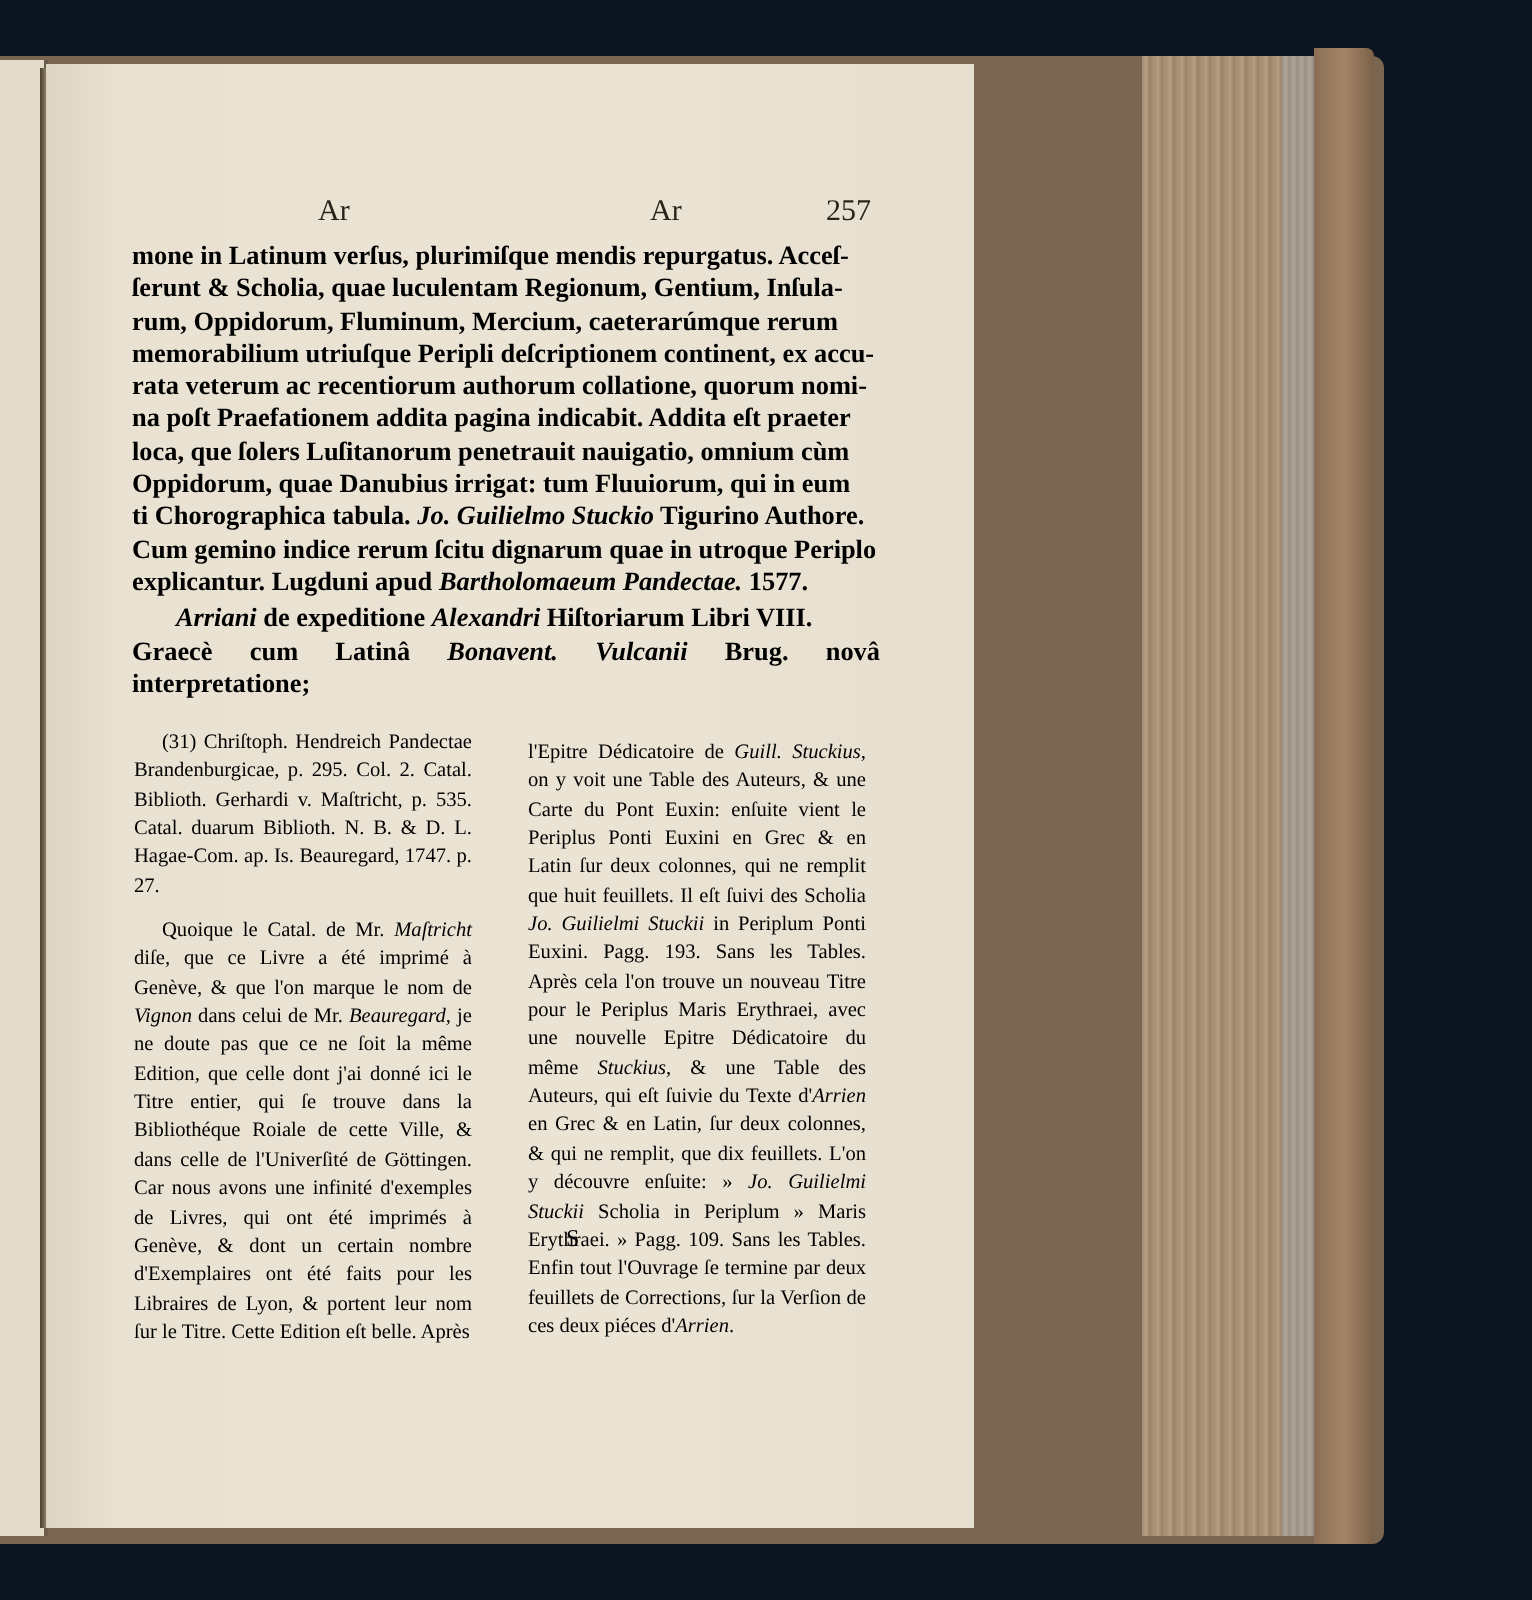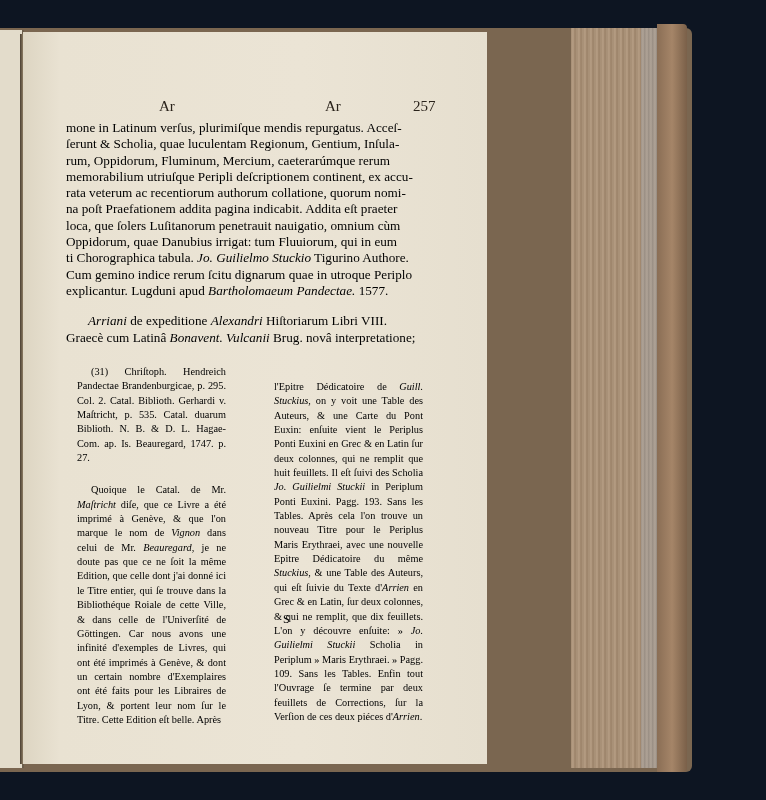--- a/index.html
+++ b/index.html
@@ -44,31 +44,31 @@
     position:absolute; top:66px; left:0; width:548px; height:24px;
     font-size:15px;
   }
   .rh-left { position:absolute; left:136px; top:0; }
   .rh-center { position:absolute; left:302px; top:0; }
   .rh-num { position:absolute; left:390px; top:0; font-size:15px; }
   .main-text {
     position:absolute; left:66px; top:120px; width:374px;
     font-size:13.2px; line-height:16.3px; text-align:justify;
   }
-  .main-text p { margin:0; }
-  .main-text .indent { text-indent:22px; margin-top:14px; }
+  .main-text p { margin:0;font-weight:bold; }
+  .main-text .indent { text-indent:22px; margin-top:2px; }
   .main-text .right { text-align:right; }
   i { font-style:italic; }
   .notes {
     position:absolute; left:59px; top:362px; width:382px;
     display:flex; gap:12px;
     font-size:10.3px; line-height:14.35px; text-align:justify;
   }
   .col { width:185px; }
-  .col p { margin:18px; }
+  .col p { margin:8px; }
   .col .indent { text-indent:14px; margin-top:3px; }
   .sig {
     position:absolute; left:283px; top:612px; font-size:12px;
   }
 </style>
 </head>
 <body>
 
 <div class="cover-back"></div>
 <div class="left-page"></div>

